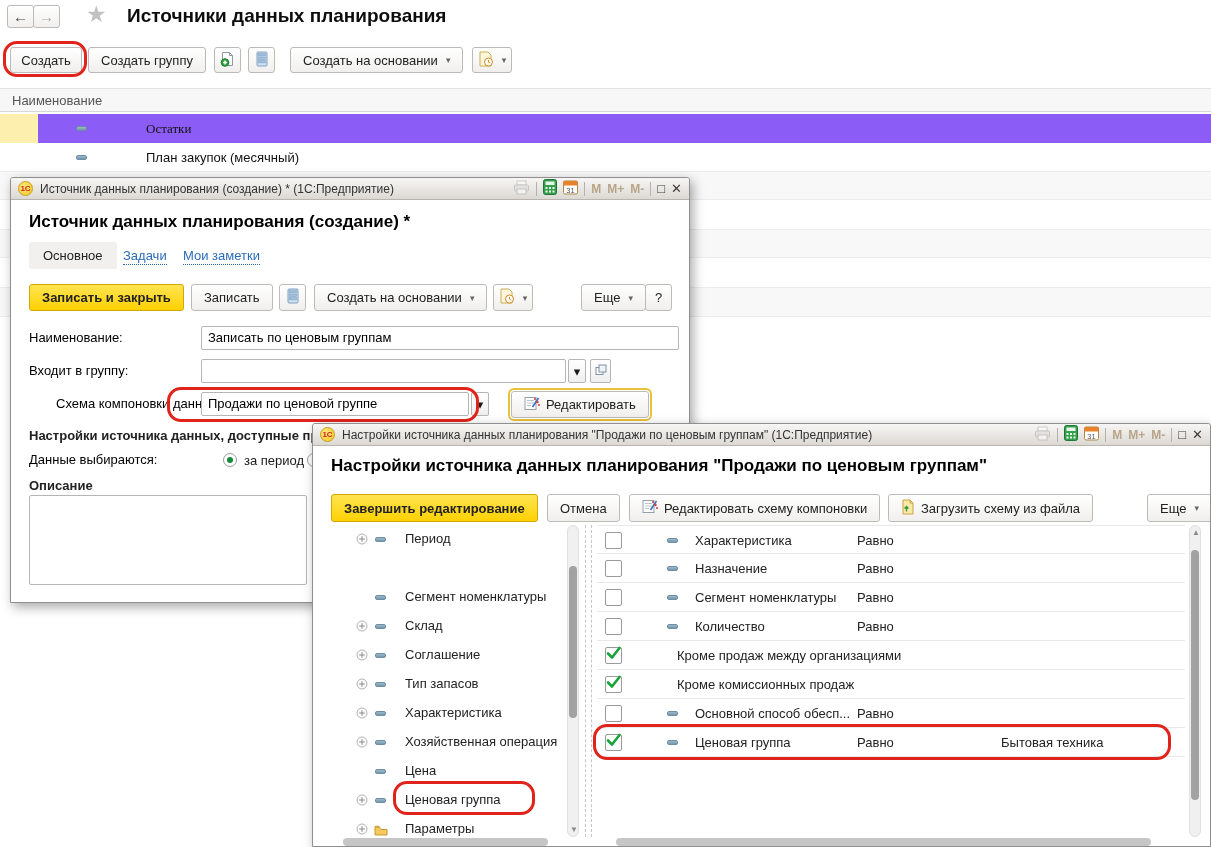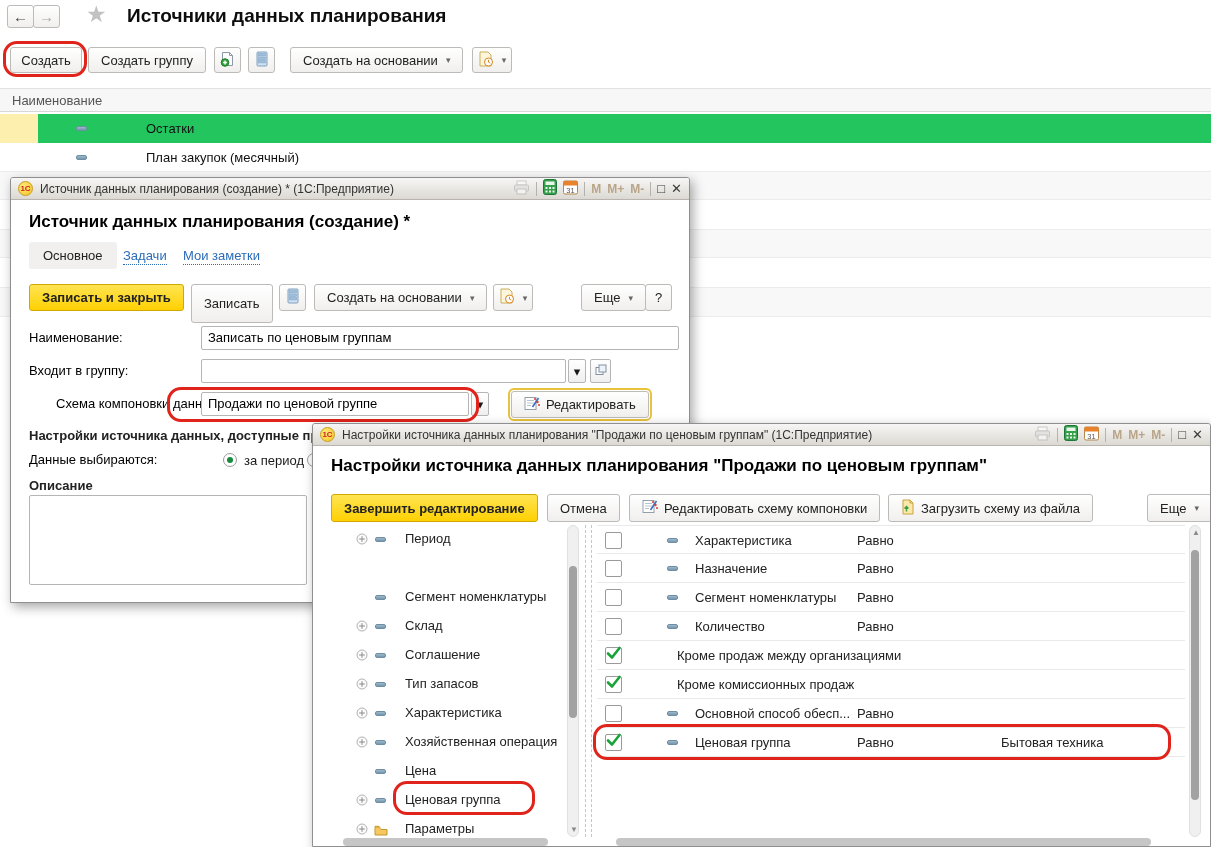--- a/index.html
+++ b/index.html
@@ -114,21 +114,21 @@
   <div class="btn" style="left:472px; top:47px; width:40px; padding:0 6px;">
     <span><svg width="16" height="16">
           <path d="M2,1 h8 l3,3 v11 h-11 z" fill="#fdf6dc" stroke="#c9ae56"></path>
           <circle cx="10.5" cy="11" r="4" fill="#fff" stroke="#d8881f"></circle>
           <path d="M10.5,8.8 v2.3 l1.7,1" fill="none" stroke="#d8881f"></path>
         </svg></span>
     <span class="caret">▾</span>
   </div>
 
   <div class="thead" style="top:88px; height:24px; line-height:23px; padding-left:12px;">Наименование</div>
-  <div class="lrow" style="top:114px; height:32px; background:#22c55e;">
+  <div class="lrow" style="top:114px; height:32px; background:#8b5cf6;font-family:Liberation Serif, serif;">
     <span class="abs" style="left:0; top:0; width:38px; height:29px; background:#fdf0ae;"></span>
     <span class="dash" style="left:76px; top:12px;"></span>
     <span class="abs" style="left:146px; top:7px; color:#111;">Остатки</span>
   </div>
   <div class="lrow" style="top:143px; height:29px; background:#fff; border-bottom:1px solid #ececec;">
     <span class="dash" style="left:76px; top:12px;"></span>
     <span class="abs" style="left:146px; top:7px; color:#111;">План закупок (месячный)</span>
   </div>
   <div class="lrow" style="top:172px; height:28px; background:#f8f8f8; border-bottom:1px solid #ececec;"></div>
   <div class="lrow" style="top:200px; height:30px; background:#fff; border-bottom:1px solid #ececec;"></div>
@@ -178,21 +178,21 @@
 
     <div class="h1" style="left:18px; top:34px;">Источник данных планирования (создание) *</div>
 
     <div class="tab-active" style="left:18px; top:64px;">Основное</div>
     <a class="tab-link" style="left:112px; top:70px;">Задачи</a>
     <a class="tab-link" style="left:172px; top:70px;">Мои заметки</a>
 
     <div class="btn yellow" style="left:18px; top:106px; height:27px;">
       <span>Записать и закрыть</span>
     </div>
-    <div class="btn" style="left:180px; top:106px; height:39px;">
+    <div class="btn" style="left:180px; top:106px; height:27px;">
       <span>Записать</span>
     </div>
     <div class="btn iconbtn" style="left:268px; top:106px; height:27px;">
       <span><svg width="12" height="16">
             <rect x="1" y="1" width="10" height="14" rx="1" fill="#cfe0f0" stroke="#7fa0c0"></rect>
             <g fill="#9fc0dc" stroke="#7fa0c0" stroke-width="0.5">
               <rect x="2.5" y="2.5" width="7" height="2.4"></rect>
               <rect x="2.5" y="6" width="7" height="2.4"></rect>
               <rect x="2.5" y="9.5" width="7" height="2.4"></rect>
             </g>

